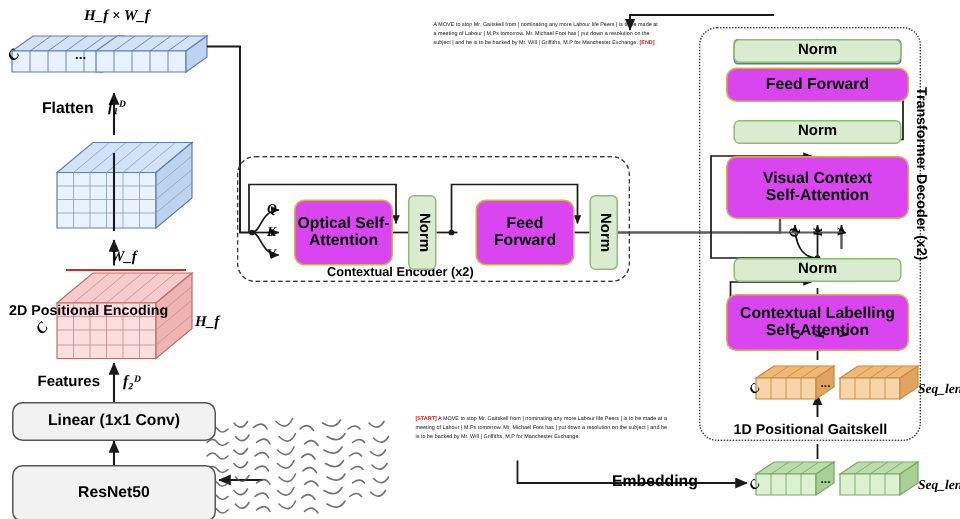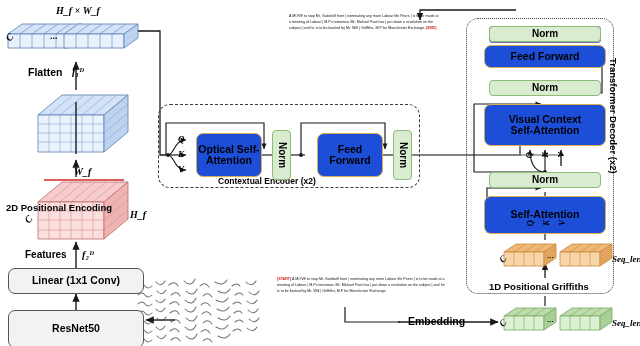--- a/index.html
+++ b/index.html
@@ -17,21 +17,21 @@
   .box{
     position:absolute;
     box-sizing:border-box;
     display:flex;align-items:center;justify-content:center;
     text-align:center;
     font-weight:bold;
     color:#000;
     line-height:1.08;
   }
   .attn{
-    background:#1d4ed8;border:1.2px solid #d8ad52;border-radius:7px;
+    background:#d946ef;border:1.2px solid #d8ad52;border-radius:7px;
     font-size:10.5px;
   }
   .norm{
     background:#d9ecd0;border:1.2px solid #8bbd76;border-radius:4px;
     font-size:10px;
   }
   .norm-v{writing-mode:vertical-rl;}
   .linear-top{
     background:#c9c9e4;border:1.4px solid #6f6fa8;border-radius:3px;
     font-size:11px;
@@ -424,31 +424,32 @@
 
   <div class="qkv-v" style="left:524px;top:152px;">Q</div>
   <div class="qkv-v" style="left:540px;top:152px;">K</div>
   <div class="qkv-v" style="left:556px;top:152px;">V</div>
 
   <div class="box norm" style="left:489px;top:172px;width:112px;height:16px;">
     <span>Norm</span>
   </div>
 
   <div class="box attn" style="left:484px;top:196px;width:122px;height:38px;flex-direction:column;">
+    <span>Contextual Labelling</span>
     <span>Self-Attention</span>
   </div>
 
   <div class="qkv-v" style="left:525px;top:220px;">Q</div>
   <div class="qkv-v" style="left:541px;top:220px;">K</div>
   <div class="qkv-v" style="left:557px;top:220px;">V</div>
 
   <div class="lbl lbl-it" style="left:497px;top:258px;font-size:9px;transform:rotate(-48deg);transform-origin:left top;">C</div>
   <div class="lbl lbl-it" style="left:612px;top:254px;font-size:9px;">Seq_len</div>
 
-  <div class="lbl" style="left:489px;top:281px;font-size:9.5px;">1D Positional Griffiths</div>
+  <div class="lbl" style="left:489px;top:281px;font-size:9.5px;">1D Positional Gaitskell</div>
 
   <div class="lbl lbl-it" style="left:497px;top:322px;font-size:9px;transform:rotate(-48deg);transform-origin:left top;">C</div>
   <div class="lbl lbl-it" style="left:612px;top:318px;font-size:9px;">Seq_len</div>
 
   <div class="lbl" style="left:408px;top:315px;font-size:10.5px;">Embedding</div>
 
   <div class="transcript" style="left:289px;top:14px;width:152px;">
     <span>A MOVE to stop Mr. Gaitskell from | nominating any more Labour life Peers | is to be made at a meeting of Labour | M.Ps tomorrow. Mr. Michael Foot has | put down a resolution on the subject | and he is to be backed by Mr. Will | Griffiths, M.P for Manchester Exchange.</span>
     <span class="tok">[END]</span>
   </div>

